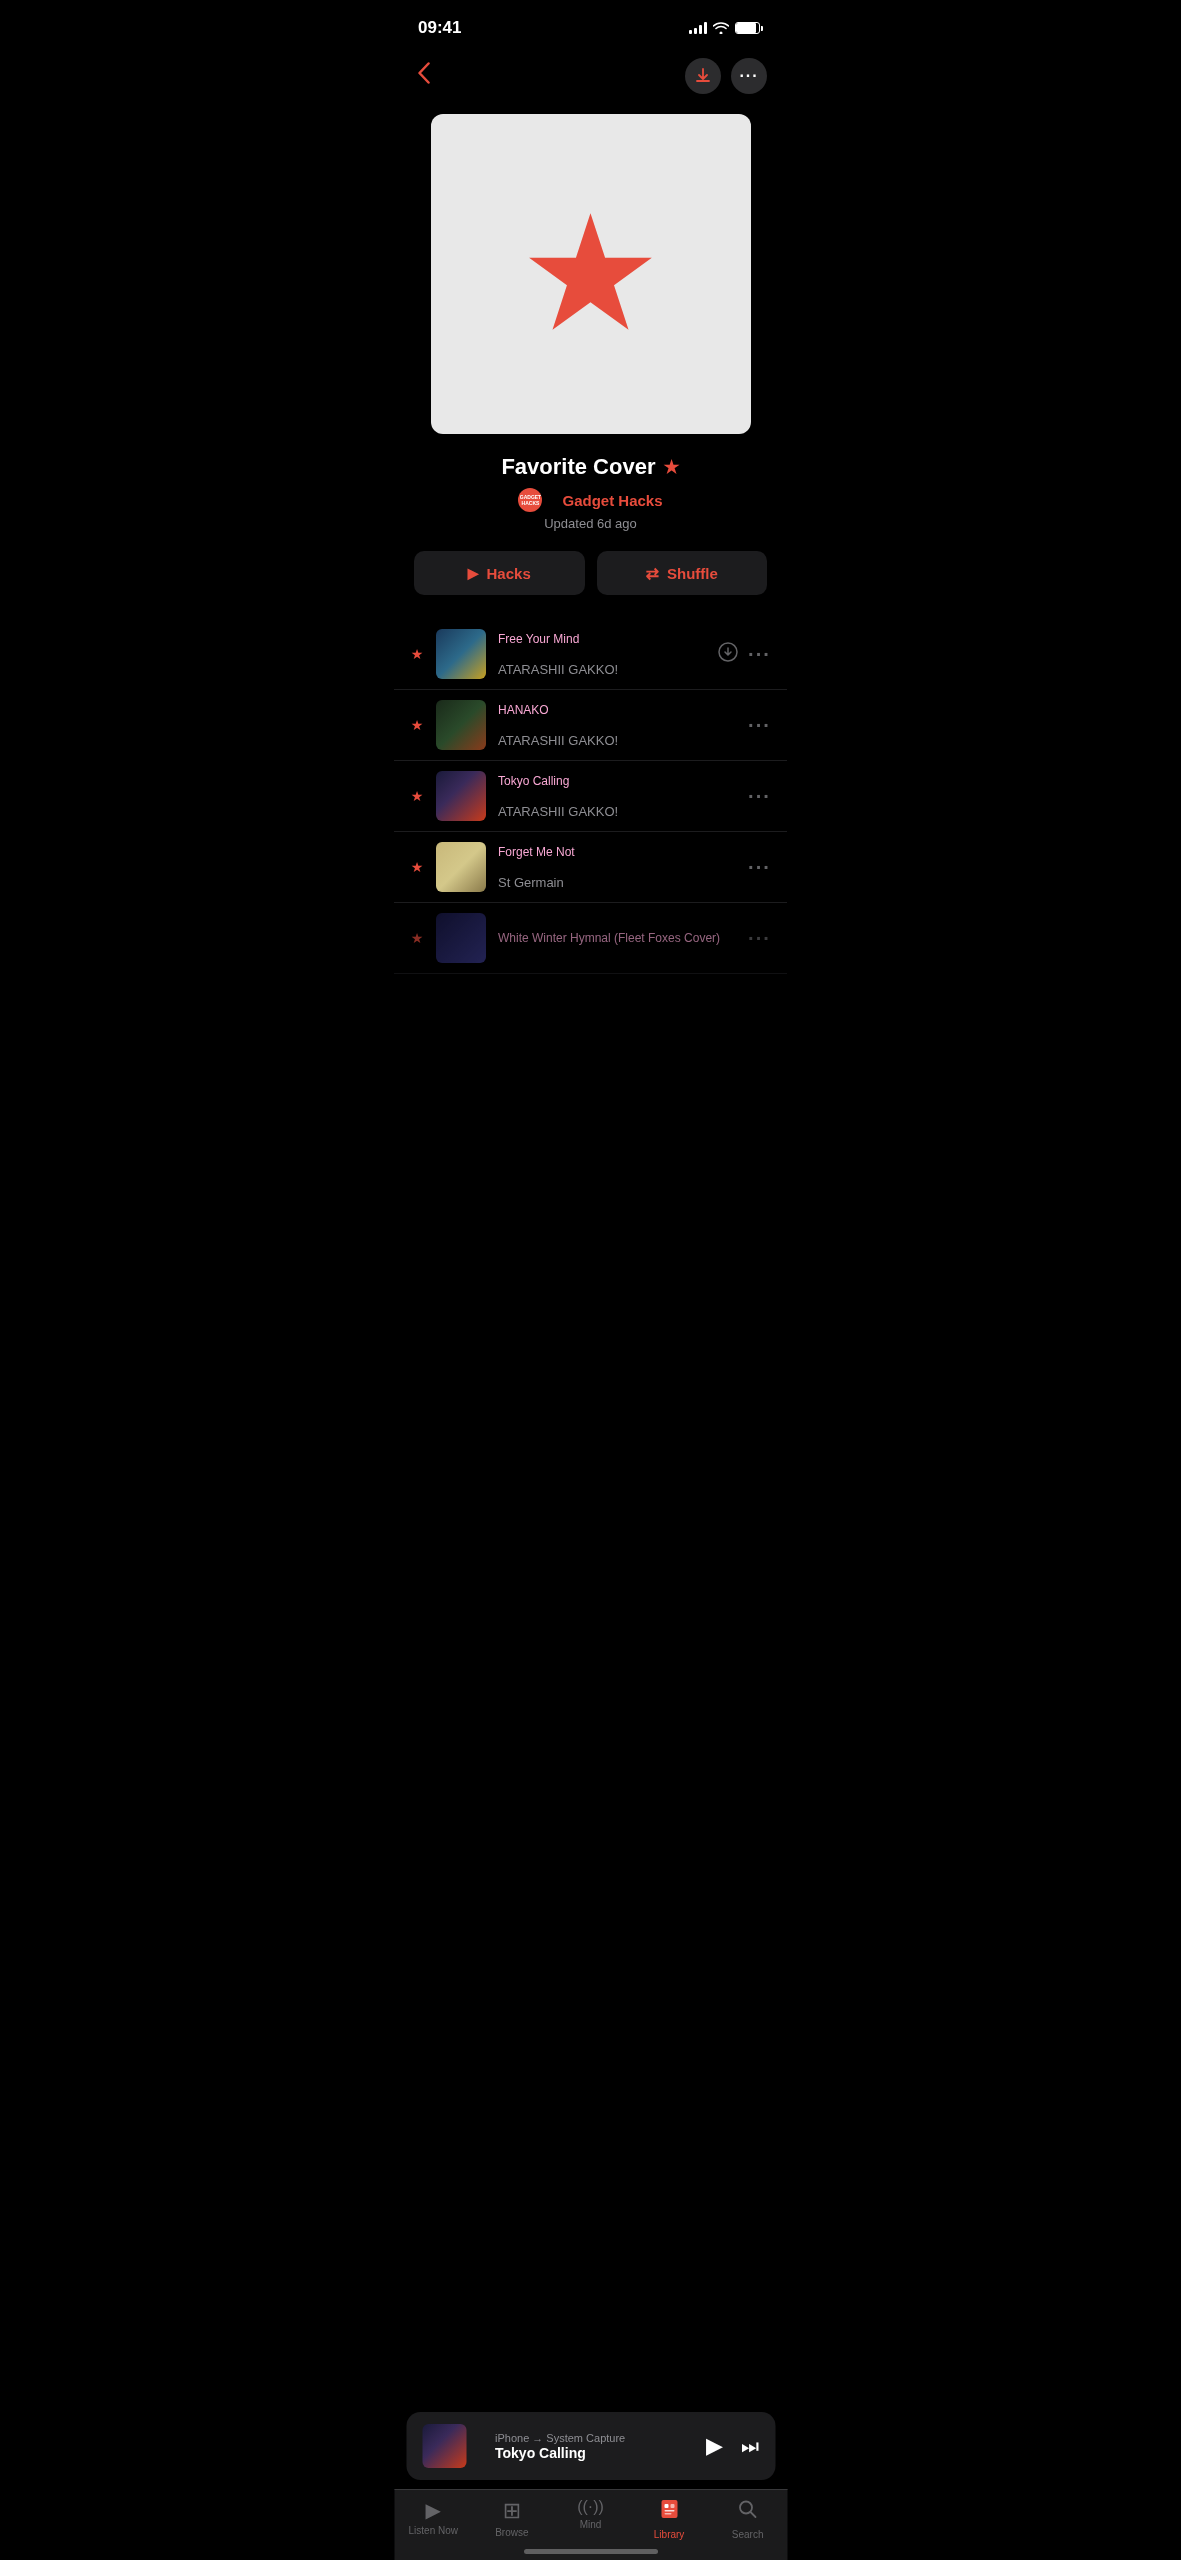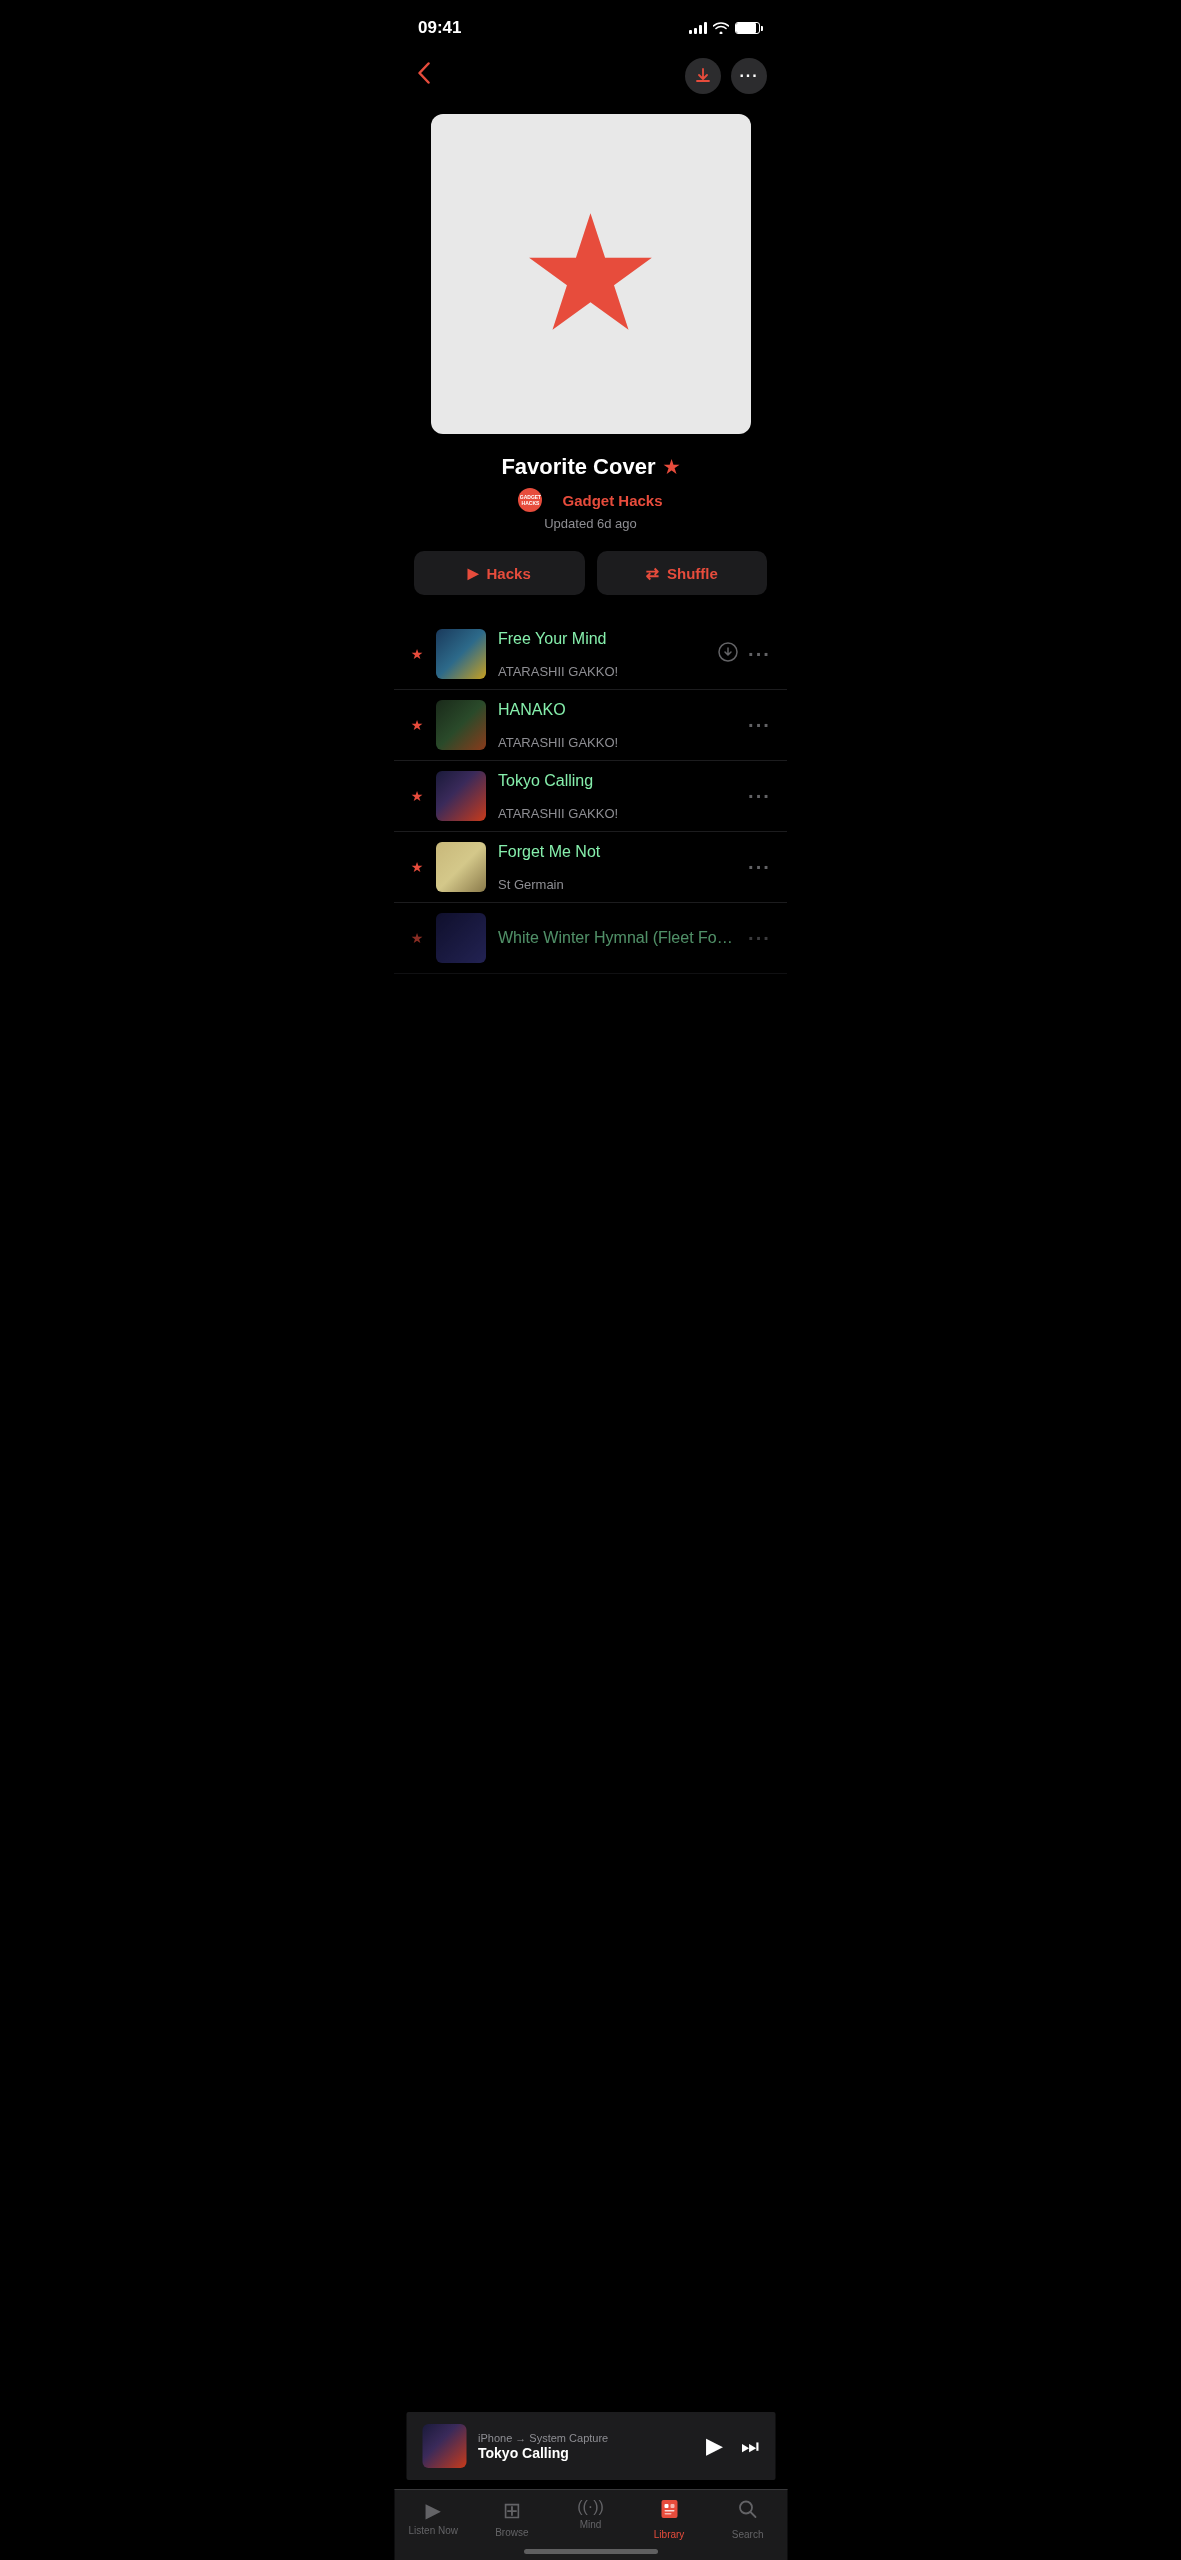--- a/index.html
+++ b/index.html
@@ -232,23 +232,23 @@
     .thumb-1 { background: linear-gradient(135deg, #1a3a5c 0%, #2d6a8a 50%, #c8a020 100%); }
     .thumb-2 { background: linear-gradient(135deg, #1a2a1a 0%, #2a4a2a 50%, #8a3a1a 100%); }
     .thumb-3 { background: linear-gradient(135deg, #1a1a3a 0%, #3a2a5a 40%, #c83a1a 100%); }
     .thumb-4 { background: linear-gradient(135deg, #c8b87a 0%, #d4c88a 50%, #8a7a4a 100%); }
     .thumb-5 { background: linear-gradient(135deg, #1a1a4a 0%, #3a3a8a 100%); }
     .track-info {
       flex: 1;
       min-width: 0;
     }
     .track-title {
-      font-size: 16px;
+      font-size: 12px;
       font-weight: 500;
-      color: #86efac;
+      color: #f9a8d4;
       white-space: nowrap;
       overflow: hidden;
       text-overflow: ellipsis;
     }
     .track-artist {
       font-size: 13px;
       color: #8e8e93;
       margin-top: 16px;
     }
     .track-actions {
@@ -270,25 +270,25 @@
 
     
     .mini-player {
       position: fixed;
       bottom: 80px;
       left: 50%;
       transform: translateX(-50%);
       width: calc(393px - 24px);
       max-width: 369px;
       background: #1c1c1e;
-      border-radius: 2px;
+      border-radius: 14px;
       padding: 12px 16px;
       display: flex;
       align-items: center;
-      gap: 12px;
+      gap: 29px;
       z-index: 100;
     }
     .mini-thumb {
       width: 44px;
       height: 44px;
       border-radius: 6px;
       flex-shrink: 0;
       background: linear-gradient(135deg, #1a1a3a 0%, #3a2a5a 40%, #c83a1a 100%);
     }
     .mini-info {

